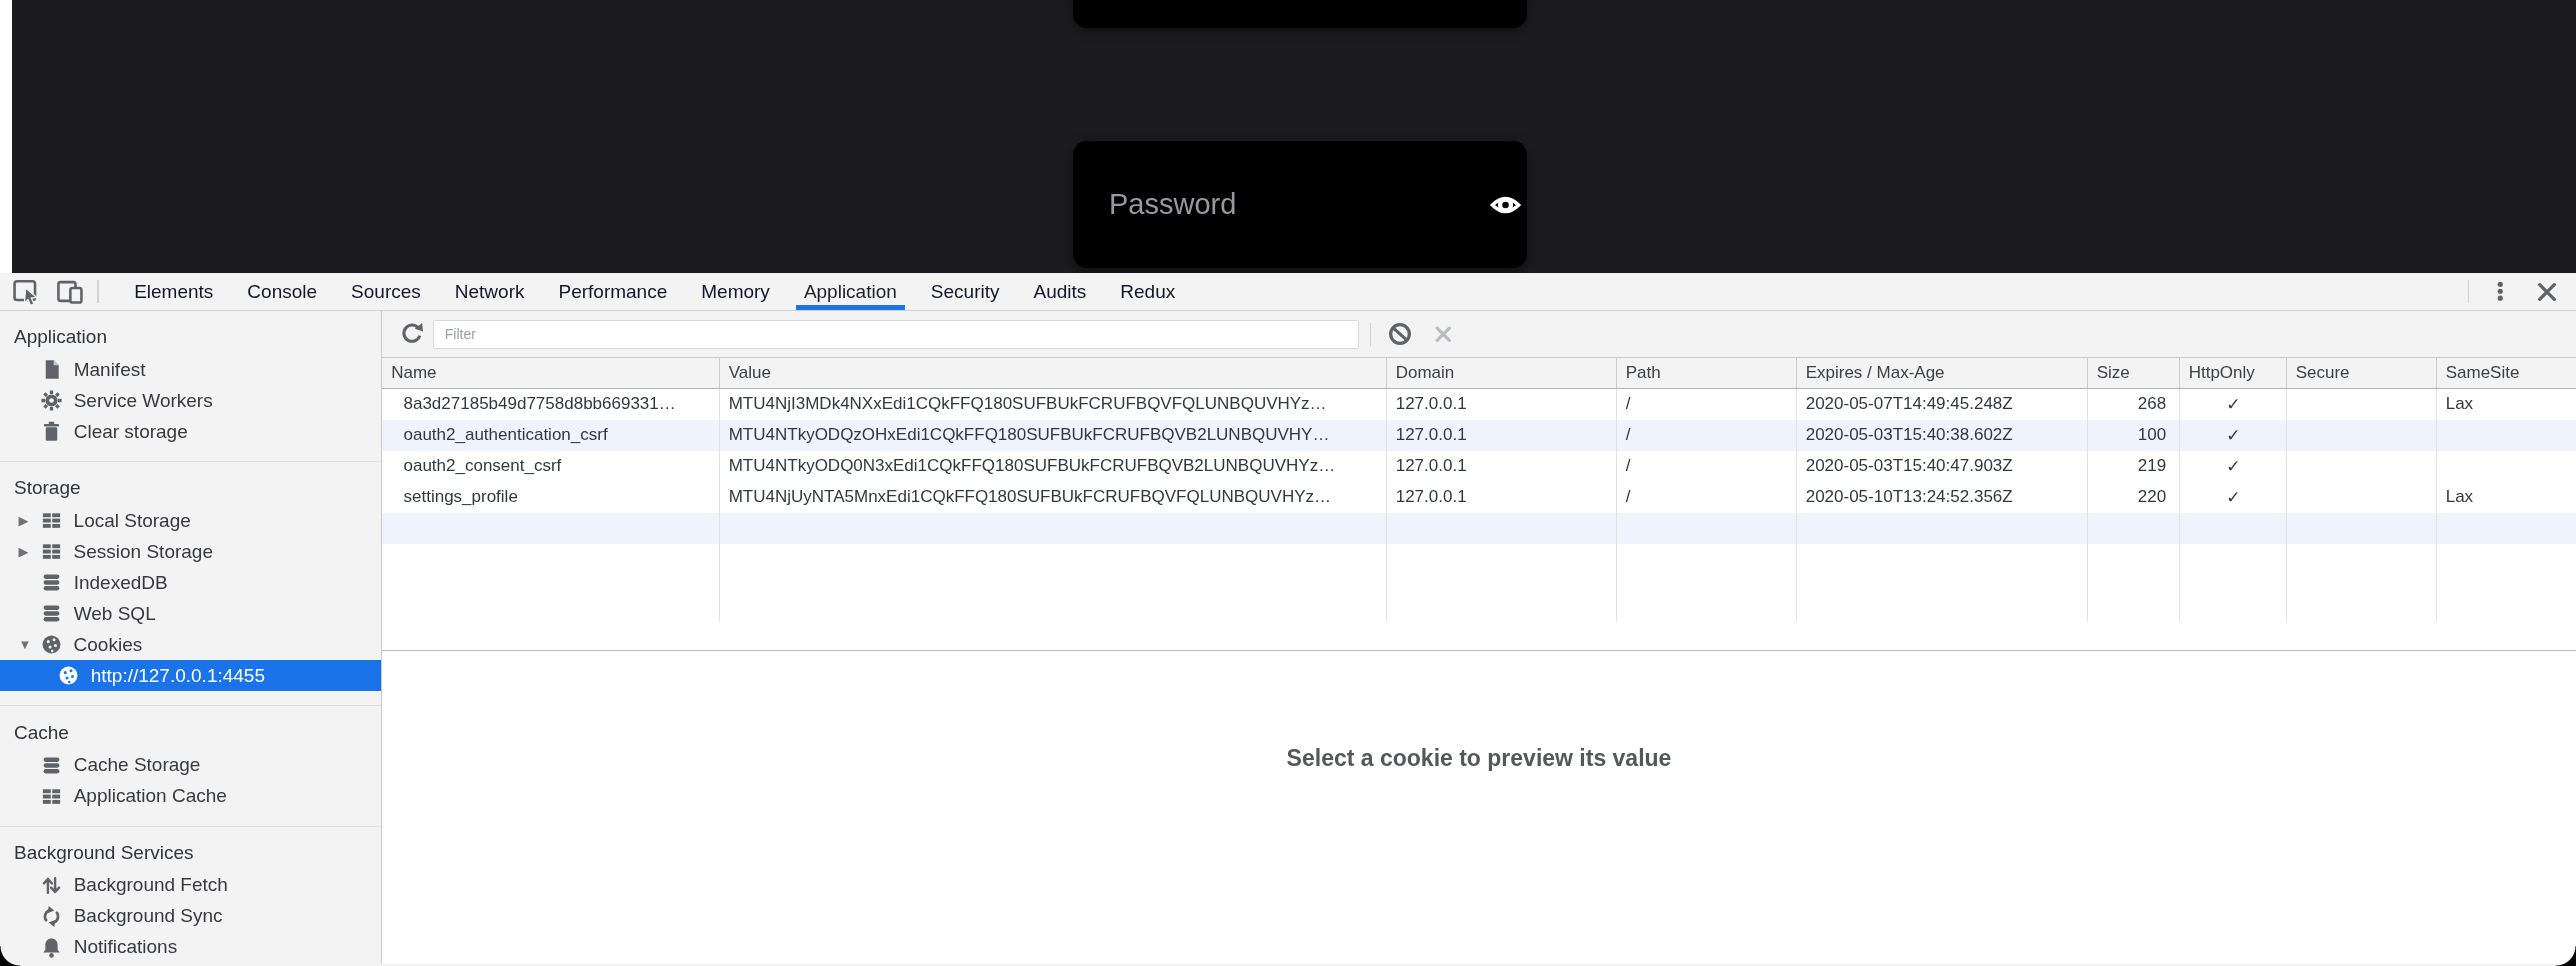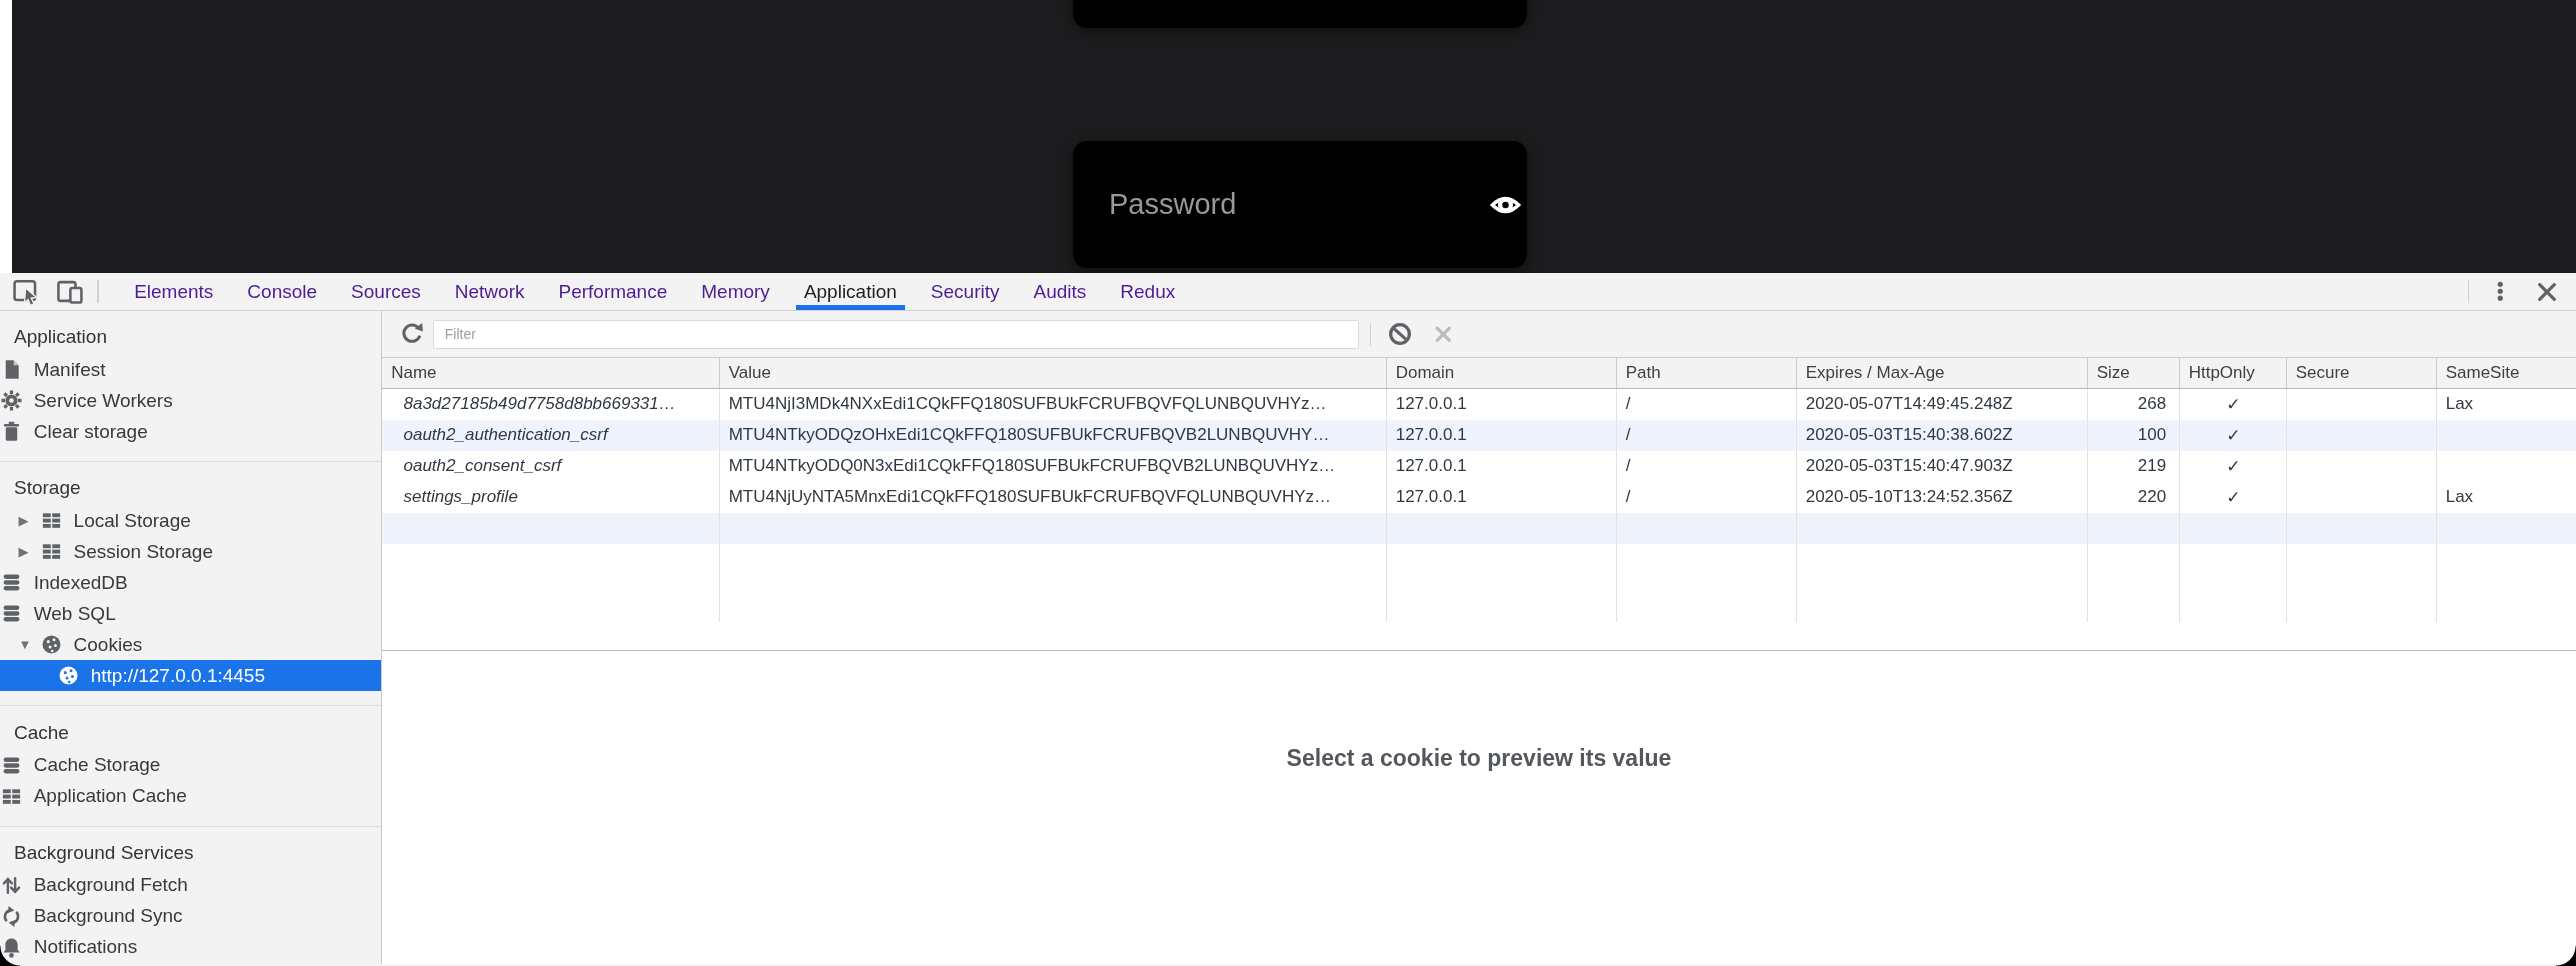--- a/index.html
+++ b/index.html
@@ -16,33 +16,33 @@
   .page-scrollbar{position:absolute;right:2.3px;top:3.1px;width:4.6px;height:264px;border-radius:2.3px;background:rgba(255,255,255,.16);}
 
   
   .devtools{position:absolute;left:0;top:273px;width:2576px;height:693px;background:#f3f3f3;}
 
   .tabbar{height:38px;border-bottom:1.5px solid #d0d0d0;background:#f3f3f3;display:flex;align-items:center;}
   .tabicons{display:flex;align-items:center;padding:0 7.7px 0 10.7px;gap:12.3px;height:100%;}
   .tbtn{display:flex;align-items:center;justify-content:center;width:31px;height:31px;}
   .vdiv{width:1.5px;height:23px;background:#d2d2d2;}
   .tabs{display:flex;height:100%;margin-left:10.7px;}
-  .tab{position:relative;display:flex;align-items:center;height:100%;padding:0 17px;font-size:19px;color:#4c1d95;cursor:default;white-space:nowrap;}
+  .tab{position:relative;display:flex;align-items:center;height:100%;padding:0 17px;font-size:19px;color:#0f172a;cursor:default;white-space:nowrap;}
   .tab.selected{color:#1d1f22;}
   .tab.selected::after{content:"";position:absolute;left:9.2px;right:9.2px;bottom:0;height:5.4px;background:var(--accent-blue,#1a73e8);}
   .tab-right{margin-left:auto;display:flex;align-items:center;gap:15.3px;padding-right:14px;height:100%;}
 
   .content{display:flex;height:653px;}
 
   
   .sidebar{width:382px;min-width:382px;background:#f3f3f3;border-right:1.5px solid #c9c9c9;overflow:hidden;font-size:19px;color:#37393d;}
   .ssec{padding-top:9.2px;padding-bottom:14px;}
   .ssec + .ssec{border-top:0.8px solid #dcdcdc;}
   .shead{height:34px;display:flex;align-items:center;padding-left:14px;color:#313438;}
-  .srow{height:31px;display:flex;align-items:center;cursor:default;white-space:nowrap;}
+  .srow{height:31px;display:flex;align-items:center;padding-left:40px;cursor:default;white-space:nowrap;}
   .srow.expandable{padding-left:18.4px;}
   .srow .arrow{width:21.5px;font-size:13px;color:#6f7276;flex:none;}
   .srow .sicon{flex:none;margin-right:10.7px;display:flex;}
   .srow.child{padding-left:57px;}
   .srow.selected{background:var(--accent-blue,#1a73e8);color:#fff;}
 
   
   .cookies{flex:1;min-width:0;display:flex;flex-direction:column;background:#fff;}
   .toolbar{height:46px;background:#f3f3f3;display:flex;align-items:center;flex:none;}
   .refresh-btn{margin-left:14px;display:flex;align-items:center;justify-content:center;width:31px;height:31px;flex:none;}
@@ -51,21 +51,21 @@
   .toolbar .vdiv{margin-left:10.7px;}
   .tool-ic{margin-left:14px;display:flex;align-items:center;justify-content:center;width:29px;height:29px;flex:none;}
 
   .tablewrap{height:294px;overflow:hidden;border-bottom:1.5px solid #bdbdbd;flex:none;}
   table.grid{width:100%;border-collapse:collapse;table-layout:fixed;font-size:17px;color:#303942;}
   .grid th{height:31px;background:#f3f3f3;font-weight:normal;text-align:left;padding:0 0 0 9.2px;border-right:1.5px solid #cbcbcb;border-top:0.8px solid #cbcbcb;border-bottom:1.5px solid #b5b5b5;color:#3c3f43;overflow:hidden;white-space:nowrap;}
   .grid th:last-child{border-right:none;}
   .grid td{height:31px;padding:0 7.7px 0 9.2px;border-right:1.5px solid #e2e2e2;overflow:hidden;white-space:nowrap;text-overflow:clip;}
   .grid td:last-child{border-right:none;}
   .grid tr.stripe td{background:var(--stripe-row,#eef3fc);}
-  .grid td.col-name{padding-left:21.5px;font-style:italic;}
+  .grid td.col-name{padding-left:21.5px;}
   .grid td.al-right{text-align:right;padding-right:12.3px;}
   .grid td.al-center{text-align:center;}
   .grid tr.fill td{height:78px;}
 
   .preview{flex:1;display:flex;justify-content:center;align-items:flex-start;padding-top:94px;background:#fff;}
   .preview-text{font-size:23px;font-weight:700;color:#54575c;}
 
   
   .corner{position:absolute;bottom:0;width:20px;height:20px;z-index:50;pointer-events:none;}
   .corner.bl{left:0;background:radial-gradient(circle 20px at 20px 0px,transparent 19px,#000 20px);}

